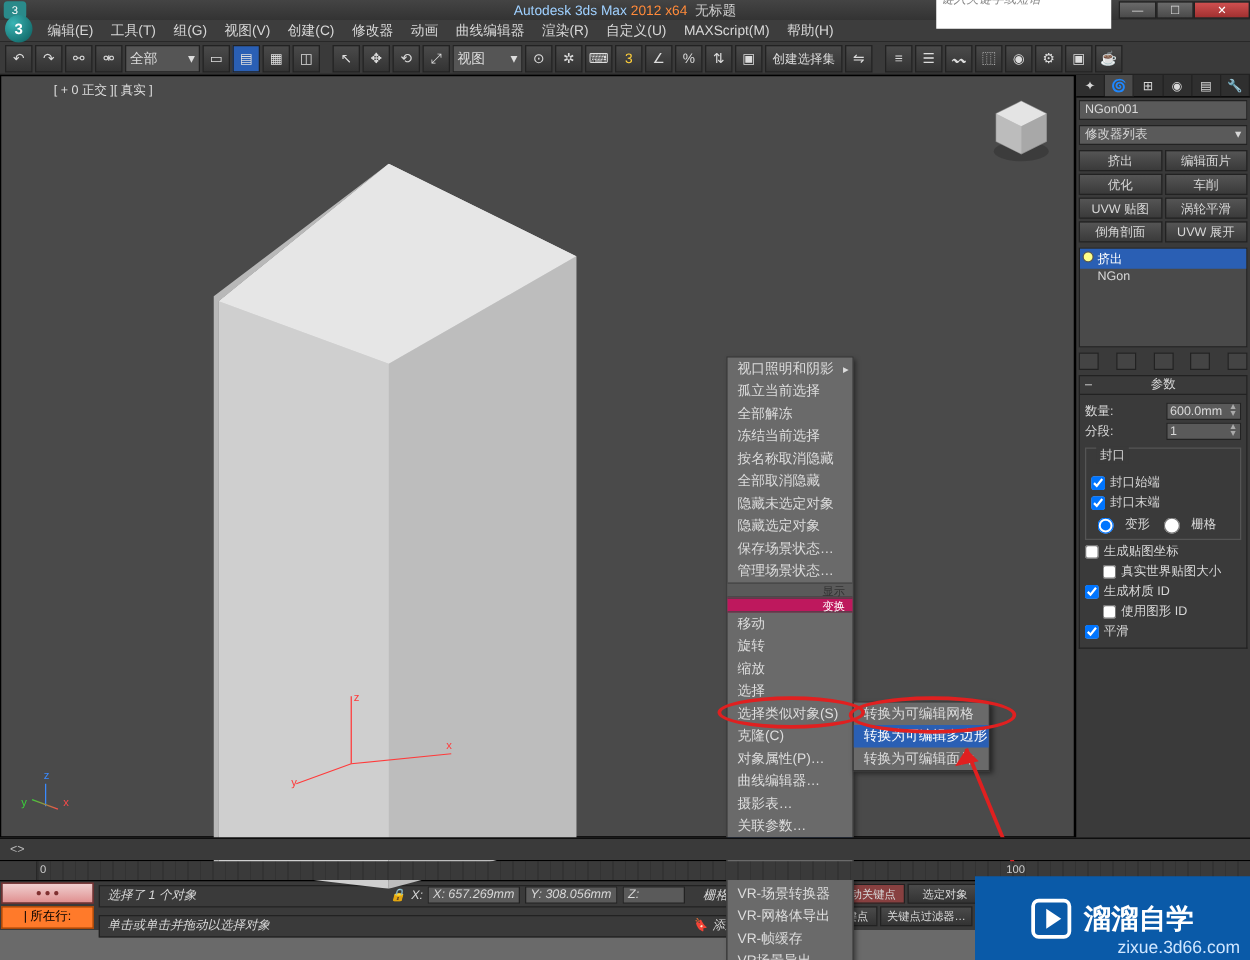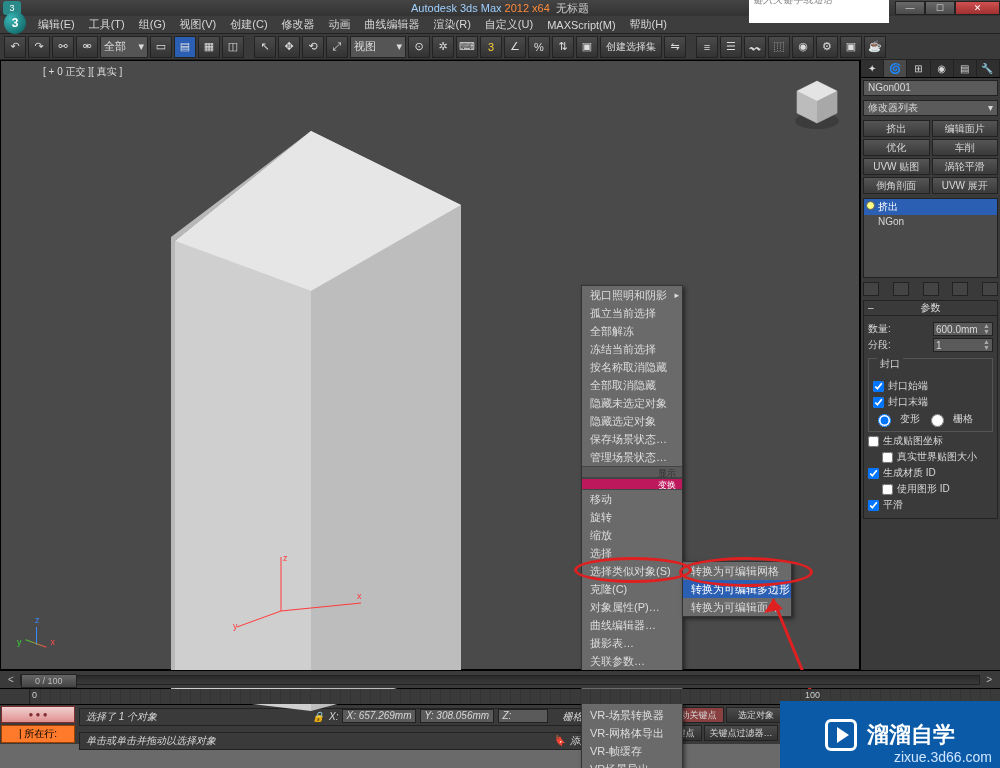--- a/index.html
+++ b/index.html
@@ -31,21 +31,21 @@
   .win-btn.max{background:linear-gradient(#6a6a6a,#4a4a4a);}
   .win-btn.min{background:linear-gradient(#6a6a6a,#4a4a4a);}
   
   .menubar{height:18px;background:#3d3d3d;display:flex;align-items:center;padding:0 4px;gap:2px;border-bottom:1px solid #222;}
   .menu-item{padding:1px 6px;color:var(--text);font-size:11px;cursor:default;}
   .app-ball{width:22px;height:22px;border-radius:50%;background:radial-gradient(circle at 30% 30%,#3ab5b5,#0a5a5a);margin:-4px 4px 0 0;position:relative;z-index:5;font-size:12px;line-height:22px;text-align:center;color:#fff;font-weight:bold;}
   
   .toolbar{height:26px;background:#3a3a3a;border-bottom:1px solid #222;display:flex;align-items:center;padding:0 4px;gap:2px;}
   .tbtn{width:22px;height:22px;background:linear-gradient(#4a4a4a,#333);border:1px solid #222;display:flex;align-items:center;justify-content:center;font-size:11px;color:#ddd;}
   .tbtn.wide{width:62px;font-size:10px;}
-  .tbtn.dd{width:48px;background:#555;display:flex;justify-content:space-between;padding:0 3px;}
+  .tbtn.dd{width:60px;background:#555;display:flex;justify-content:space-between;padding:0 3px;}
   .tsep{width:6px;}
   .tbtn.pressed{background:#2a5fb4;}
   
   .main{display:flex;height:610px;}
   .viewport{flex:1;background:#4a4a4a;position:relative;border:1px solid #000;}
   .vp-label{position:absolute;top:4px;left:10px;color:#ddd;font-size:10px;margin-left:32px;}
   .geom{position:absolute;left:150px;top:70px;width:320px;height:580px;}
   .axis-widget{position:absolute;left:20px;bottom:20px;width:30px;height:30px;}
   .axis-widget .z{position:absolute;left:14px;top:-4px;color:#3a8aff;font-size:9px;}
   .axis-widget .y{position:absolute;left:-4px;bottom:2px;color:#3ad03a;font-size:9px;}
@@ -367,23 +367,20 @@
       <div class="chk">
           <input type="checkbox" checked="" style="">
           <span>平滑</span>
         </div>
     </div>
   </div>
 </div>
 
 <div class="timeline">
   <span>&lt;</span>
-  <div class="slider">
-    <div class="knob">0 / 100</div>
-  </div>
   <span>&gt;</span>
 </div>
 
 <div class="trackbar">
   <div class="lbl"></div>
   <div class="ticks">
     <span style="position:absolute;left:2px;top:1px;font-size:9px;color:#ccc">0</span>
     <span style="position:absolute;right:180px;top:1px;font-size:9px;color:#ccc">100</span>
   </div>
 </div>

